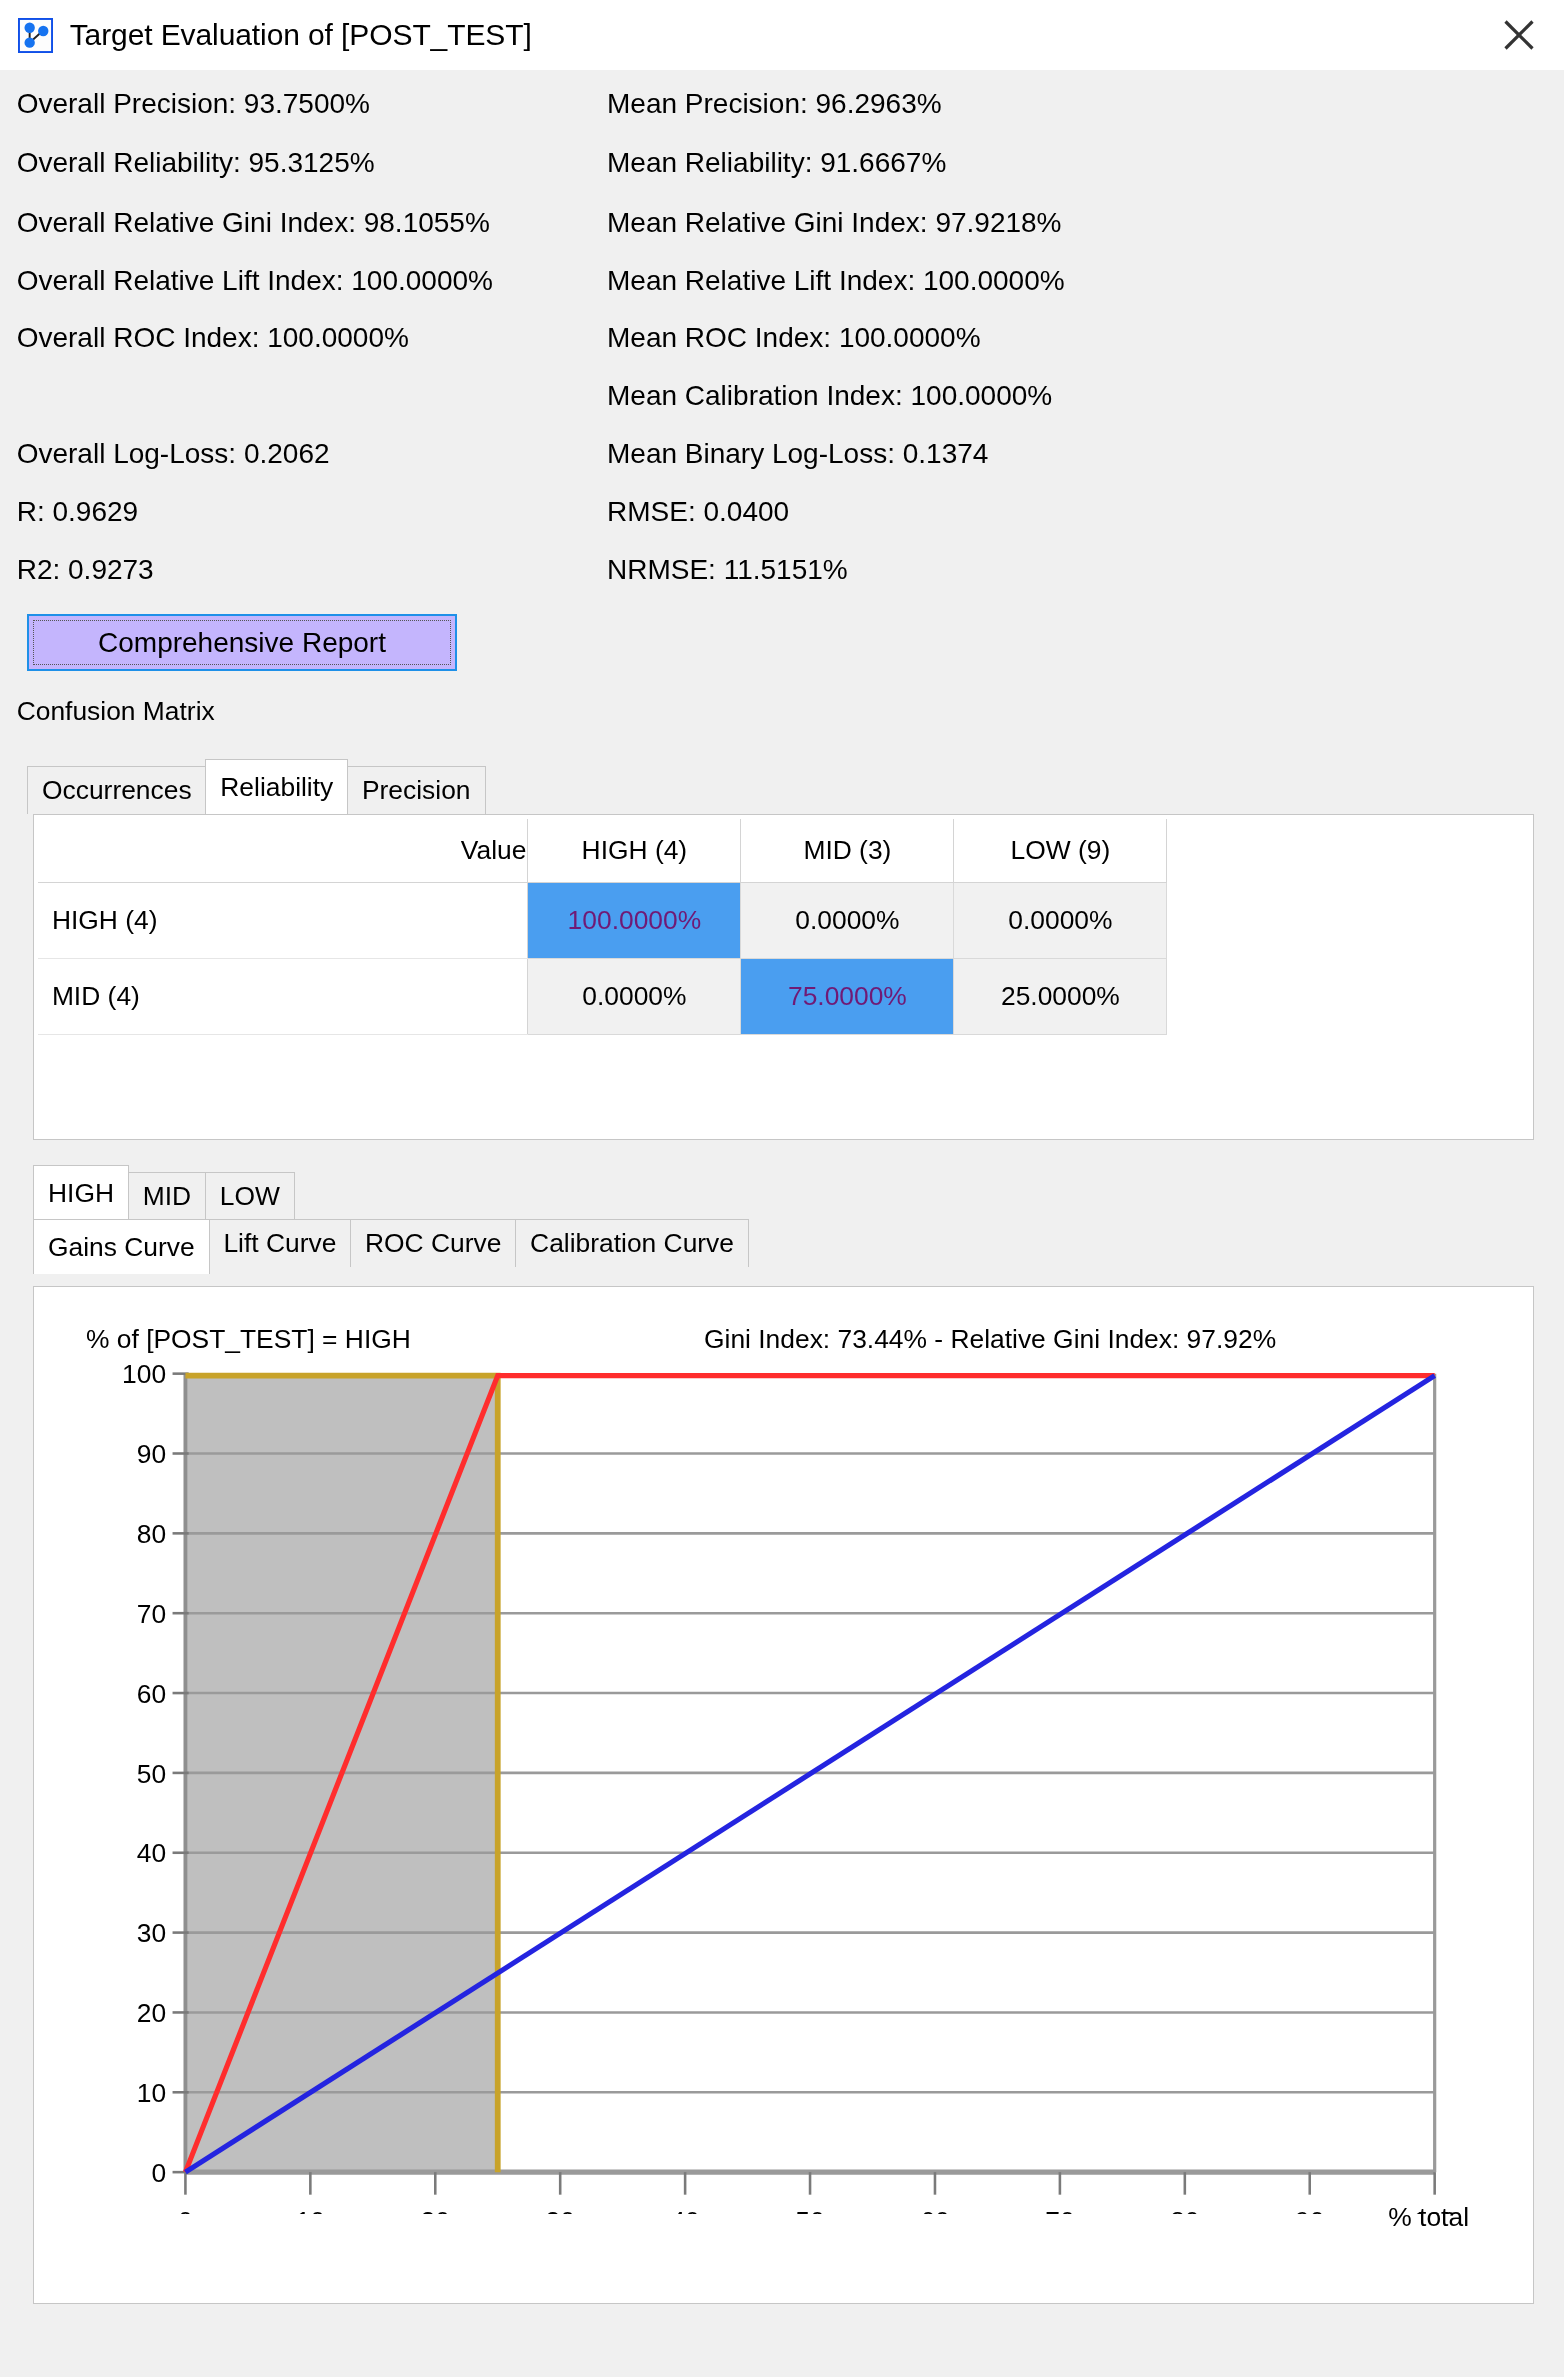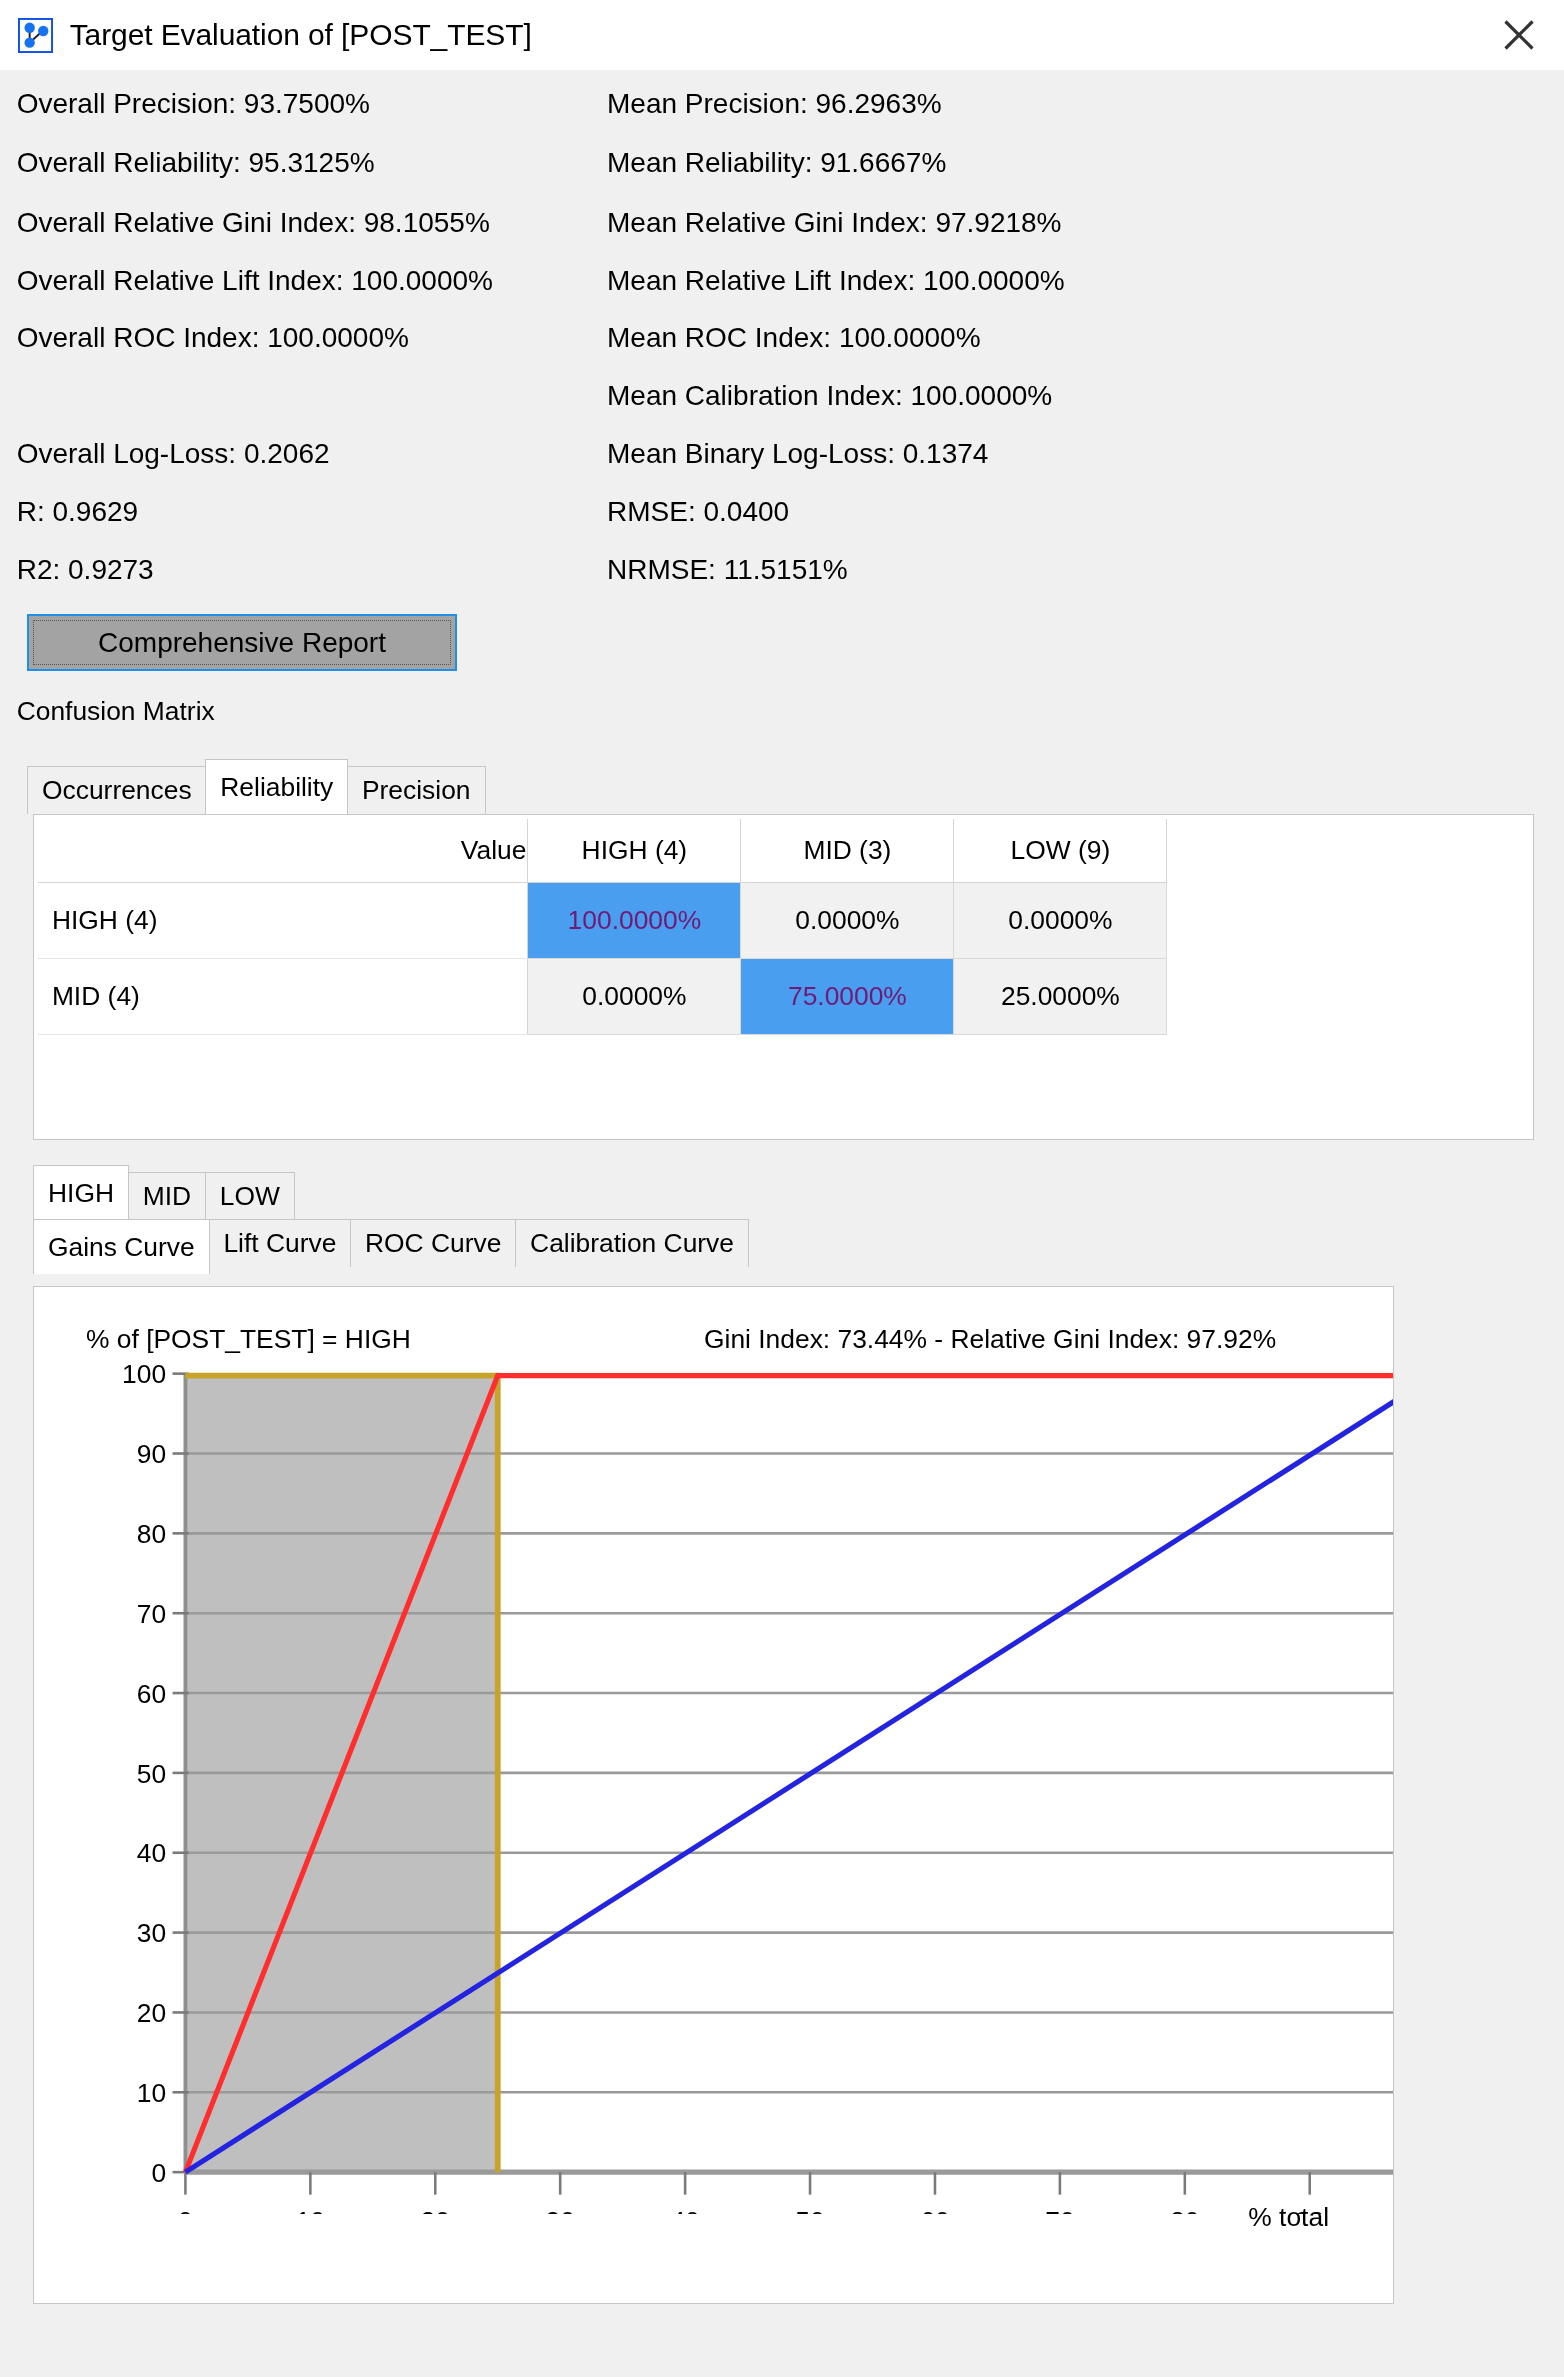--- a/index.html
+++ b/index.html
@@ -67,21 +67,21 @@
     left: 607px;
     font-size: 28px;
     white-space: nowrap;
   }
 
   
   #report-btn {
     position: absolute;
     left: 27px; top: 614px;
     width: 430px; height: 57px;
-    background: #a3a3a3;
+    background: #c4b5fd;
     border: 2.6px solid #1e90e8;
     box-sizing: border-box;
     display: flex;
     align-items: center;
     justify-content: center;
     cursor: pointer;
     padding: 0;
   }
   #report-btn .focus-ring {
     position: absolute;
@@ -199,21 +199,21 @@
     position: absolute;
     left: 33px; top: 1219px;
     width: 1501px; height: 55px;
     display: flex; align-items: flex-start;
   }
 
   
   #chart-panel {
     position: absolute;
     left: 33px; top: 1286px;
-    width: 1361px; height: 1018px;
+    width: 1501px; height: 1018px;
     background: #ffffff;
     border: 1.3px solid #c6c6c6;
     box-sizing: border-box;
     overflow: hidden;
   }
   #chart-subtitle-left {
     position: absolute;
     left: 52px; top: 37px;
     font-size: 26.4px;
     white-space: nowrap;

